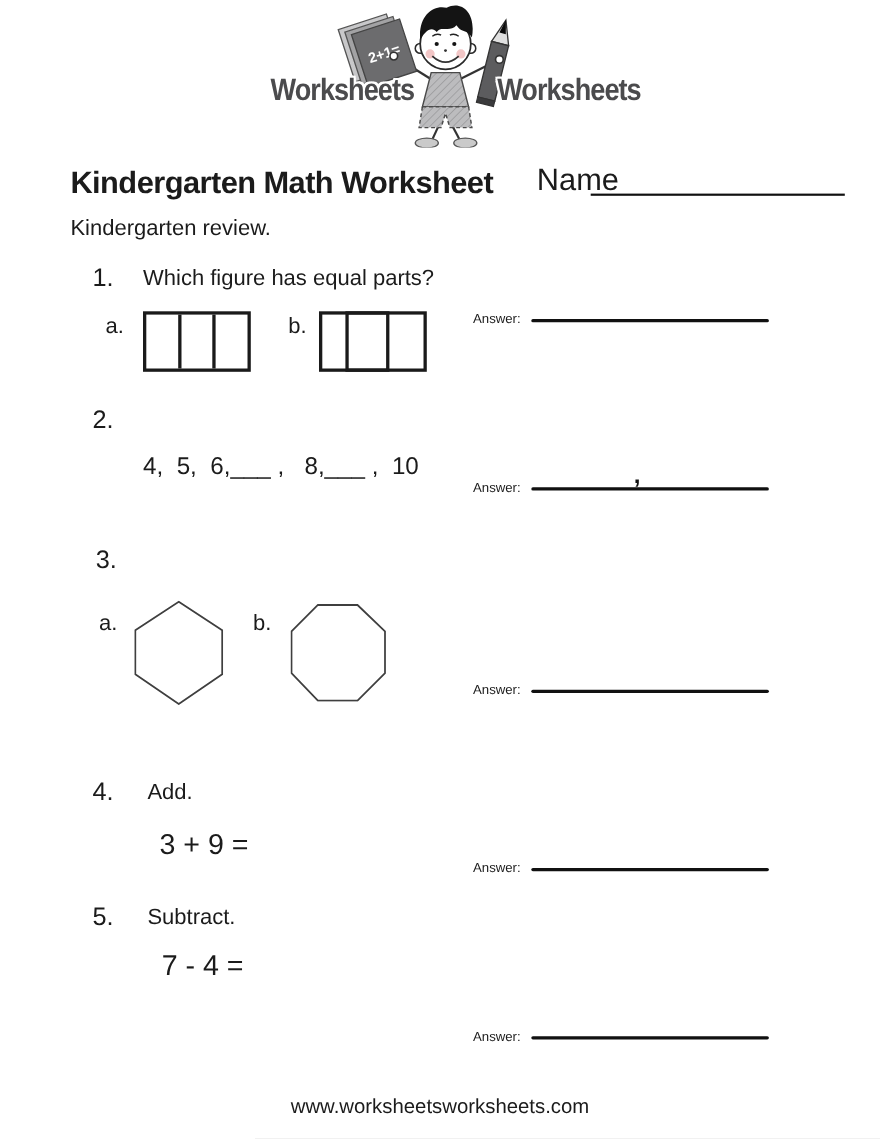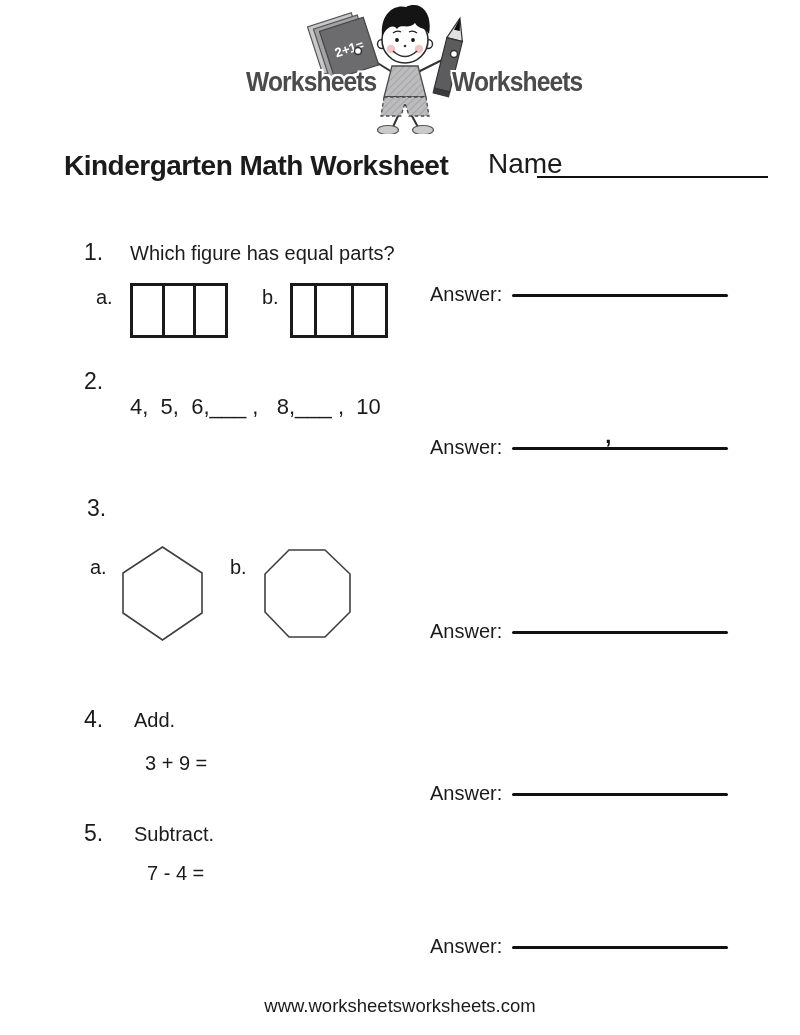--- a/index.html
+++ b/index.html
@@ -22,29 +22,29 @@
   
   .title{position:absolute;left:64px;top:150px;font-size:28px;font-weight:700;letter-spacing:-.5px;}
   .name-label{position:absolute;left:488px;top:148px;font-size:28px;}
   .name-line{position:absolute;left:537px;top:176px;width:231px;height:2px;background:#111;}
   .subtitle{position:absolute;left:64px;top:197px;font-size:20px;}
   
   .qnum{position:absolute;font-size:23px;}
   .qtext{position:absolute;font-size:20px;}
   .optlabel{position:absolute;font-size:20px;}
   .seq{position:absolute;font-size:22px;white-space:pre;}
-  .expr{position:absolute;font-size:20px;white-space:pre;}
+  .expr{position:absolute;font-size:26px;white-space:pre;}
   
   .rect-fig{position:absolute;border:3px solid #1a1a1a;background:#fff;box-sizing:border-box;}
   .rect-div{position:absolute;top:0;bottom:0;width:3px;background:#1a1a1a;}
   .rect-mid{position:absolute;border:3px solid #1a1a1a;background:transparent;box-sizing:border-box;}
   .shape-svg{position:absolute;}
   
   .answer-row{position:absolute;left:430px;display:flex;align-items:center;}
-  .answer-label{font-size:20px;}
+  .answer-label{font-size:12px;}
   .answer-line{position:relative;width:216px;height:3px;background:#111;border-radius:2px;margin-left:10px;margin-top:2px;}
   .answer-comma{position:absolute;left:43%;top:-24px;font-size:22px;font-weight:700;color:#111;}
   
   .footer{position:absolute;left:0;top:995px;width:100%;text-align:center;font-size:18.5px;}
 </style>
 </head>
 <body>
 
 <div class="page">
 
@@ -97,39 +97,40 @@
     <path d="M114,114 L121,127" stroke="#333" stroke-width="2" fill="none"></path>
     <ellipse cx="90" cy="128" rx="10.5" ry="4.5" fill="#cacaca" stroke="#555" stroke-width="1.2"></ellipse>
     <ellipse cx="125" cy="128" rx="10.5" ry="4.5" fill="#cacaca" stroke="#555" stroke-width="1.2"></ellipse>
   </svg>
   <div class="logo-word left">Worksheets</div>
   <div class="logo-word right">Worksheets</div>
 
   <div class="title">Kindergarten Math Worksheet</div>
   <div class="name-label">Name</div>
   <div class="name-line"></div>
+  <div class="subtitle">Kindergarten review.</div>
 
   <div class="qnum" style="left:84px;top:239px;">1.</div>
   <div class="qtext" style="left:130px;top:242px;">Which figure has equal parts?</div>
   <div class="optlabel" style="left:96px;top:286px;">a.</div>
   <div class="rect-fig" style="left:130px;top:283px;width:98px;height:55px;">
     <div class="rect-div" style="left:29px;"></div>
     <div class="rect-div" style="left:60px;"></div>
   </div>
   <div class="optlabel" style="left:262px;top:286px;">b.</div>
   <div class="rect-fig" style="left:290px;top:283px;width:98px;height:55px;">
     <div class="rect-mid" style="left:21px;top:-3px;width:40px;height:55px;"></div>
   </div>
   <div class="answer-row" style="top:283px;">
     <span class="answer-label">Answer:</span>
     <div class="answer-line"></div>
   </div>
 
   <div class="qnum" style="left:84px;top:368px;">2.</div>
-  <div class="seq" style="left:130px;top:394px;text-align:right;">4,  5,  6,___ ,   8,___ ,  10</div>
+  <div class="seq" style="left:130px;top:411px;text-align:right;">4,  5,  6,___ ,   8,___ ,  10</div>
   <div class="answer-row" style="top:436px;">
     <span class="answer-label">Answer:</span>
     <div class="answer-line">
       <span class="answer-comma">,</span>
     </div>
   </div>
 
   <div class="qnum" style="left:87px;top:495px;">3.</div>
   <div class="optlabel" style="left:90px;top:556px;">a.</div>
   <svg class="shape-svg" style="left:122px;top:546px;" width="81" height="95" viewBox="0 0 81 95">

